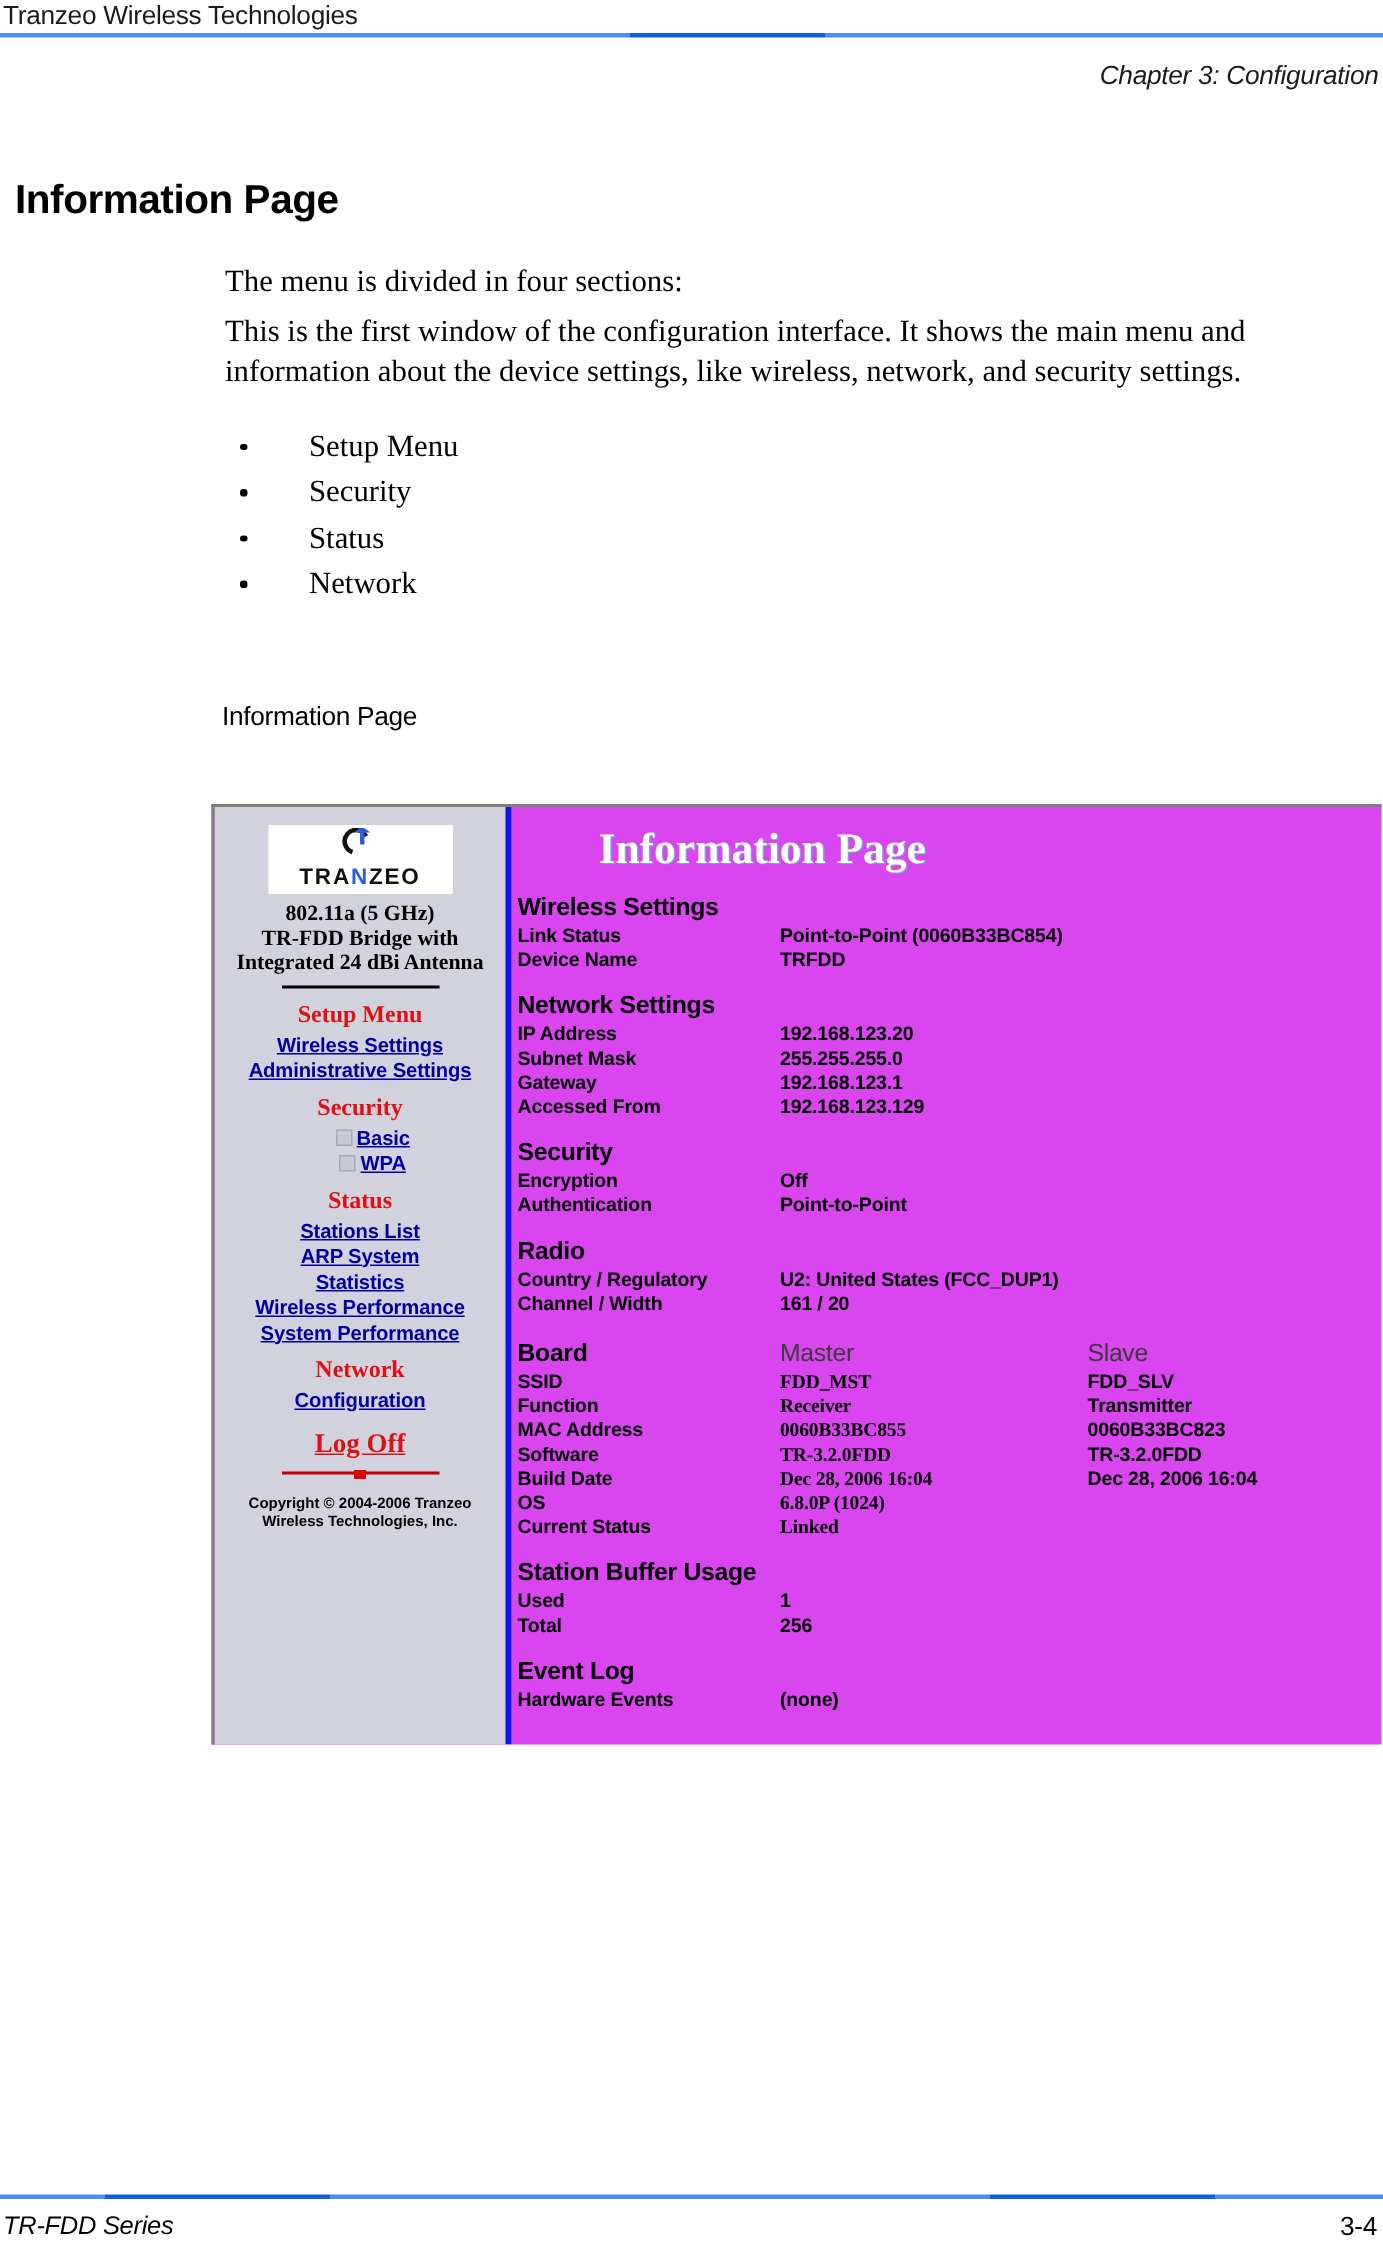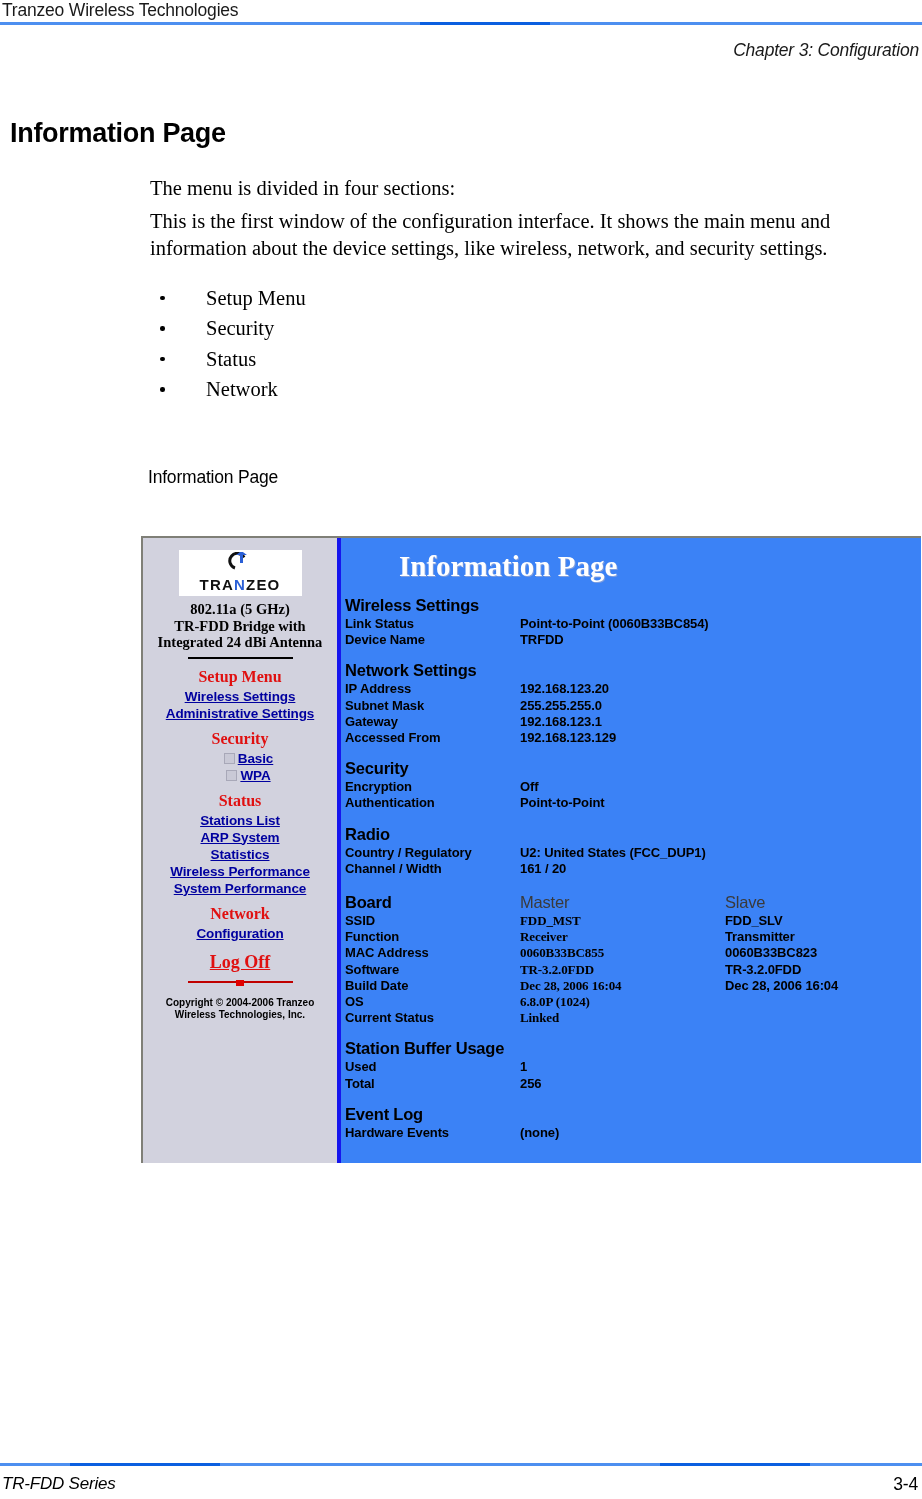--- a/index.html
+++ b/index.html
@@ -135,21 +135,21 @@
     position: absolute;
     left: 141px;
     top: 536px;
     width: 780px;
     height: 627px;
     box-sizing: border-box;
     border-top: 2px solid #7f7f77;
     border-left: 2px solid #7f7f77;
     border-right: 0;
     border-bottom: 0;
-    background: #3b82f6;
+    background: #d946ef;
     display: flex;
     overflow: hidden;
   }
 
   
   #app-sidebar {
     width: 198px;
     flex: 0 0 198px;
     background: #d2d2de;
     border-right: 4px solid #1515ee;

